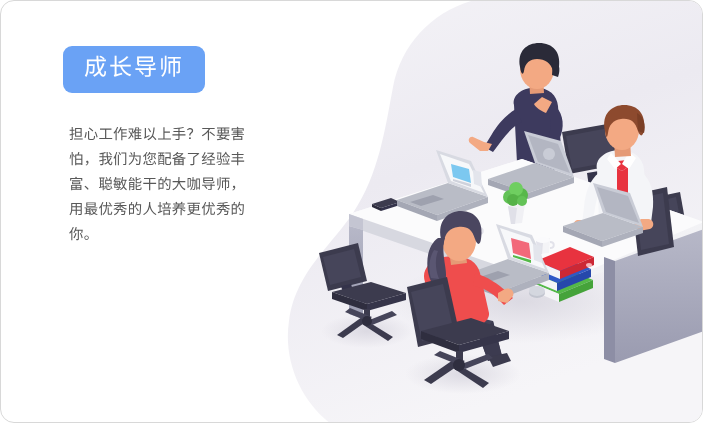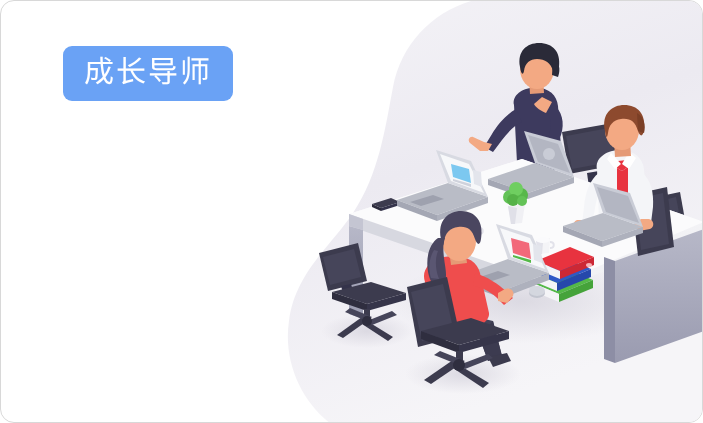--- a/index.html
+++ b/index.html
@@ -39,21 +39,21 @@
     width: 210px;
     z-index: 5;
   }
 
   .badge {
     display: inline-block;
     background: #6aa2f5;
     color: #ffffff;
     border-radius: 9px;
     padding: 9px 21px 12px 21px;
-    font-size: 30px;
+    font-size: 23px;
     line-height: 1.12;
     letter-spacing: 2px;
     font-weight: 400;
     white-space: nowrap;
   }
 
   .body-copy {
     margin-top: 29px;
     margin-left: 6px;
     color: #585858;
@@ -88,20 +88,21 @@
     </defs>
     <path d="M703 0 L703 423 L330 423
              C 300 400 282 360 288 320
              C 294 272 330 245 352 212
              C 378 173 384 128 392 86
              C 400 44 430 12 470 0 Z" fill="url(#blobGrad)"></path>
   </svg>
 
   <div class="left-col">
     <div class="badge">成长导师</div>
+    <div class="body-copy">担心工作难以上手？不要害怕，我们为您配备了经验丰富、聪敏能干的大咖导师，用最优秀的人培养更优秀的你。</div>
   </div>
 
   <svg class="illus" viewBox="0 0 703 423" aria-hidden="true">
     <defs>
       <linearGradient id="deskTop" x1="0" y1="0" x2="1" y2="1">
         <stop offset="0%" stop-color="#ffffff"></stop>
         <stop offset="100%" stop-color="#eeeef2"></stop>
       </linearGradient>
       <linearGradient id="deskSide" x1="0" y1="0" x2="0" y2="1">
         <stop offset="0%" stop-color="#b7b8c8"></stop>

